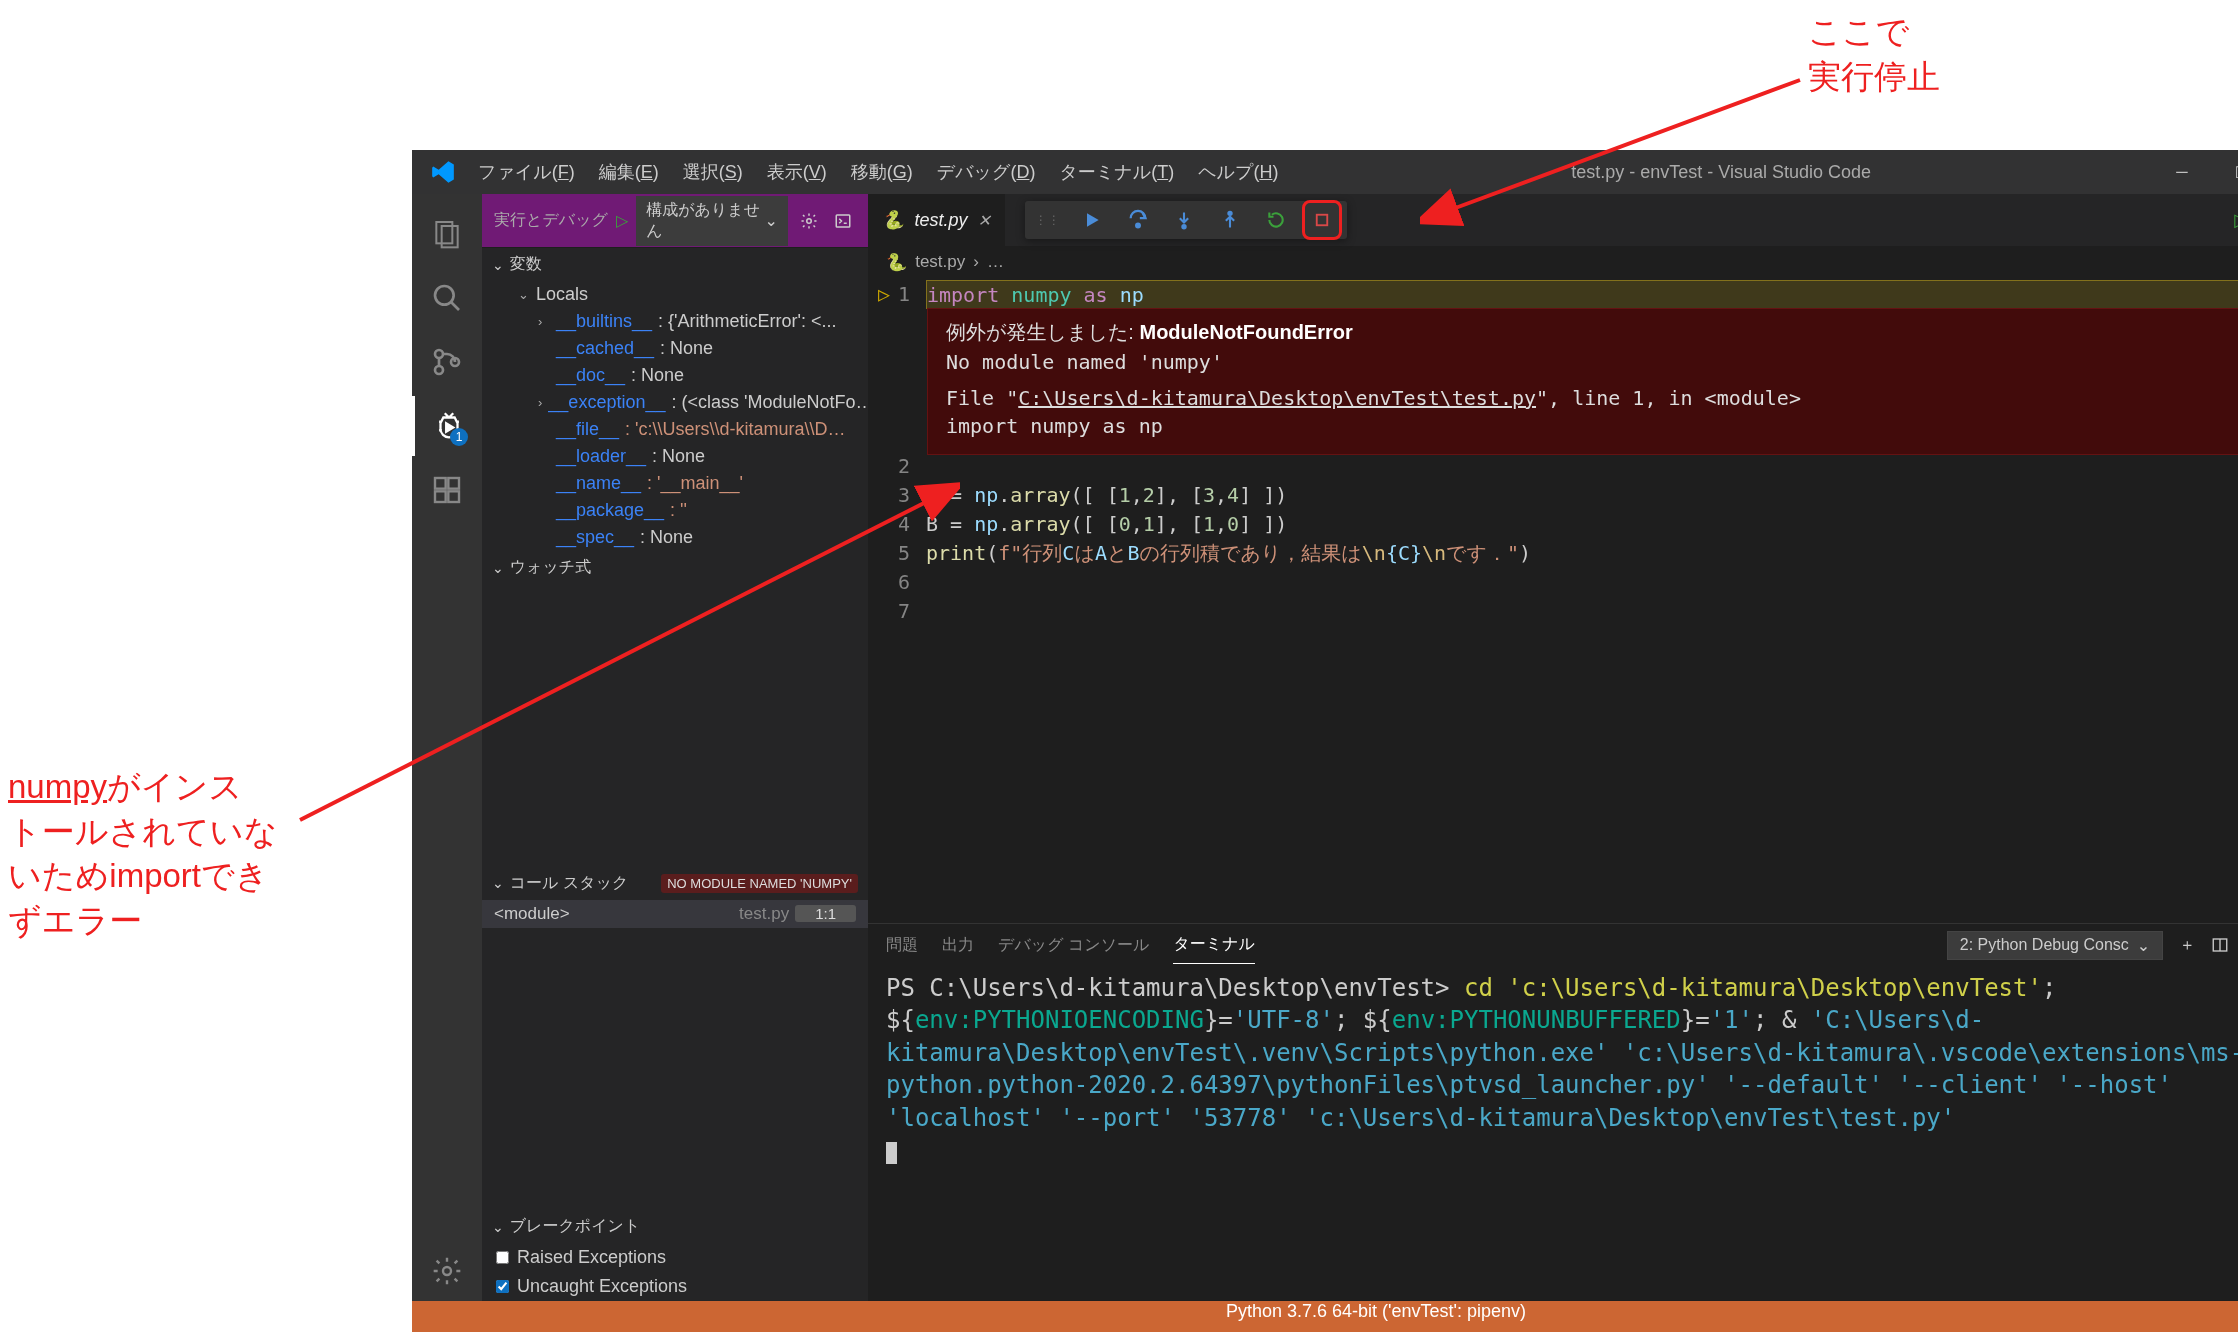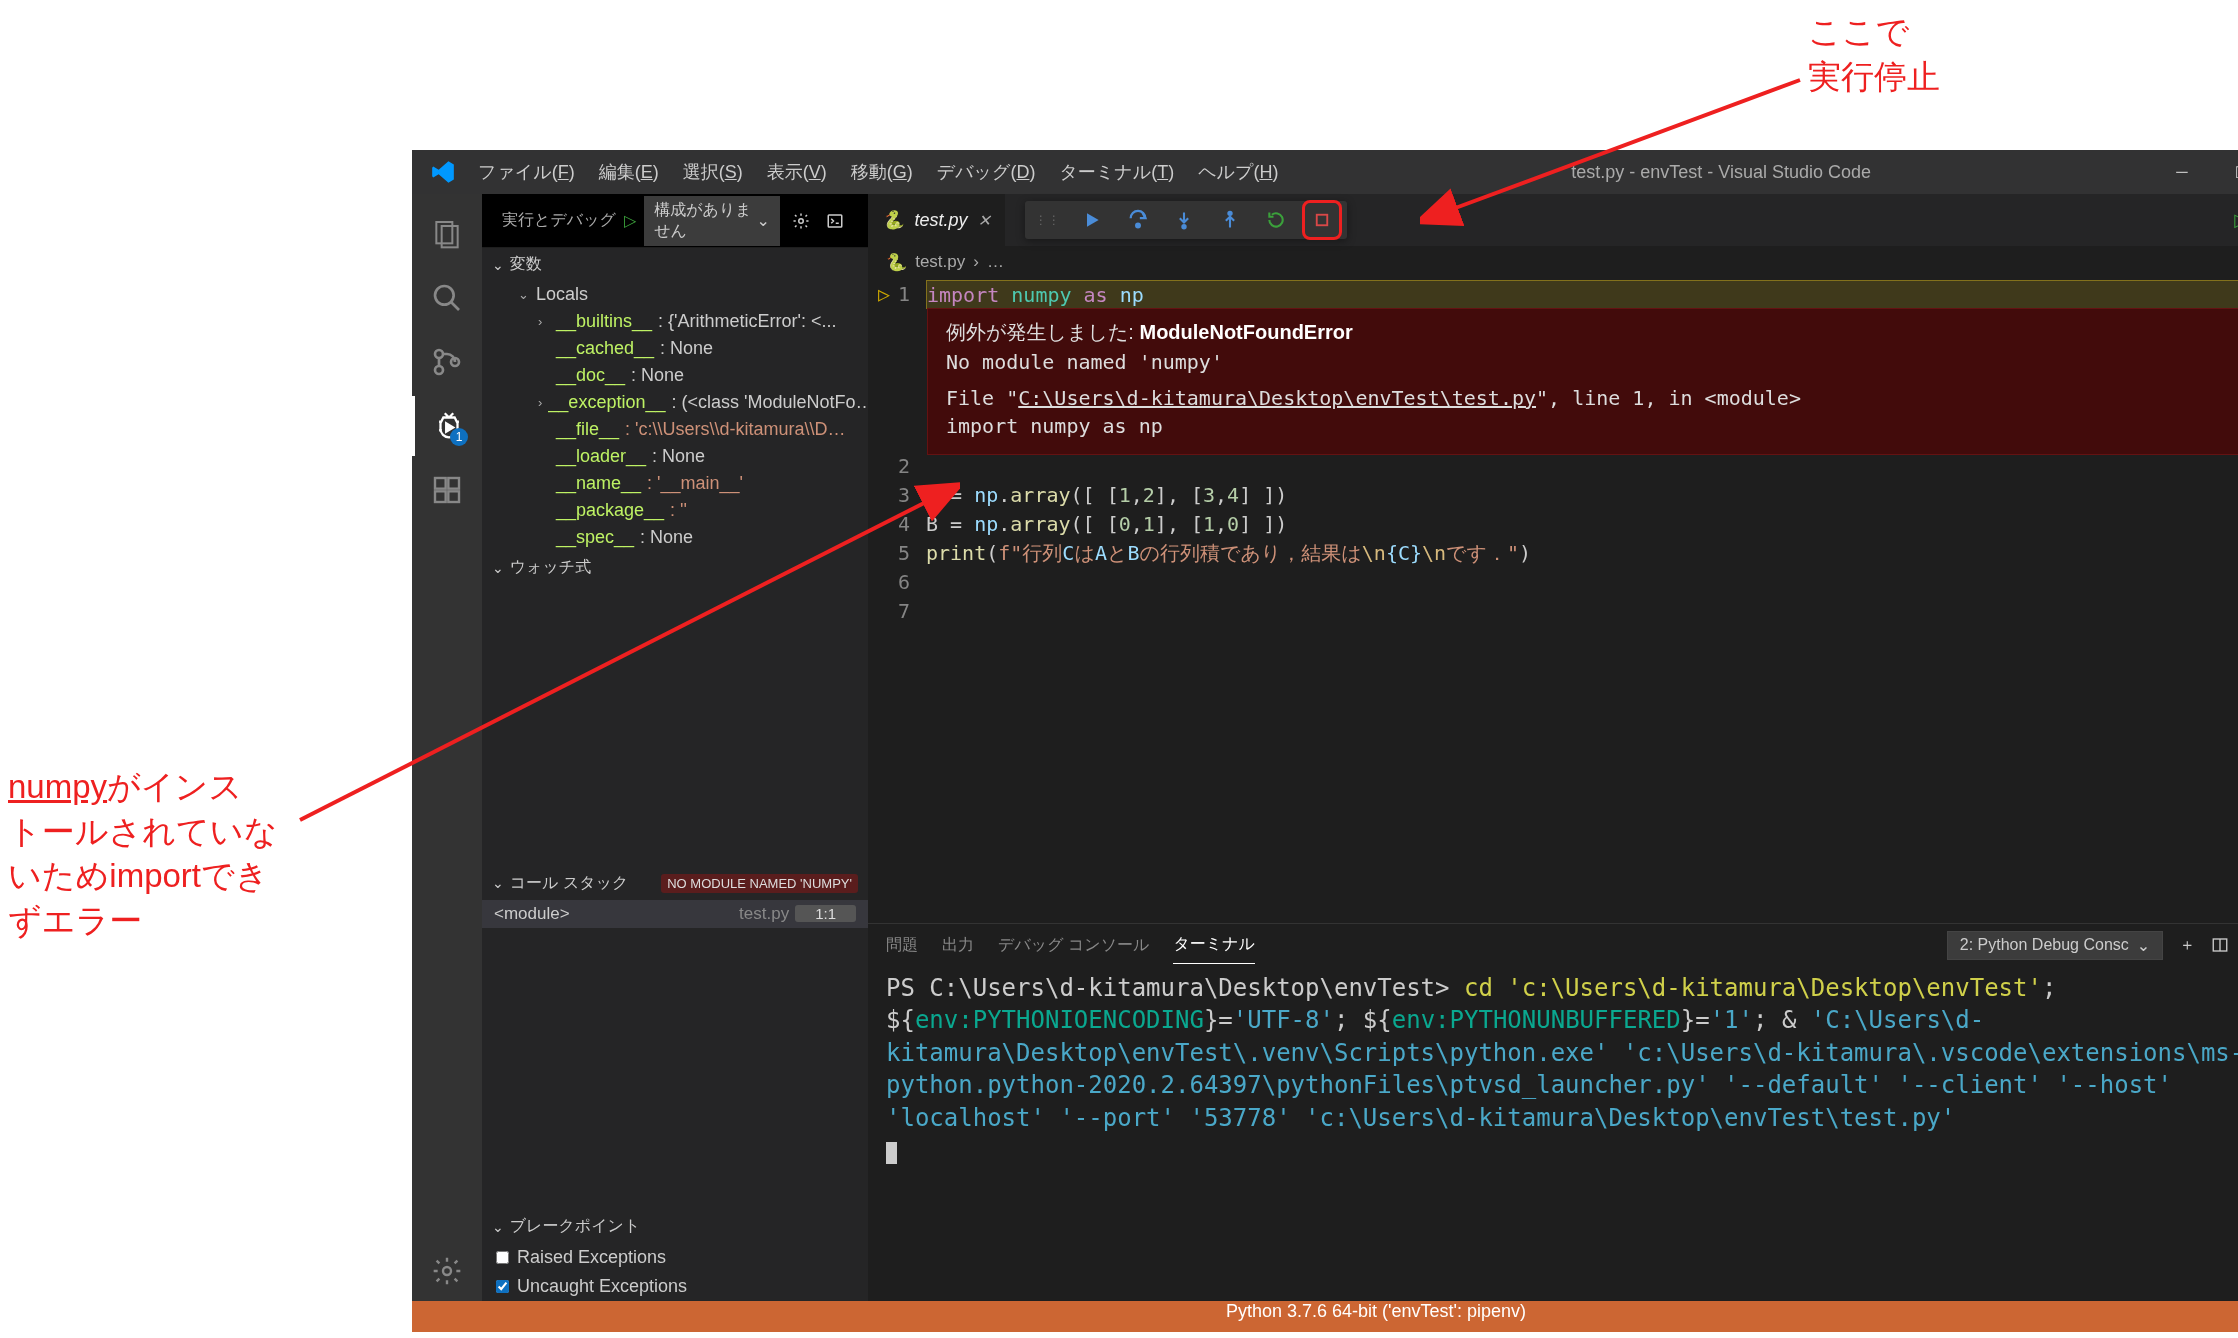--- a/index.html
+++ b/index.html
@@ -33,33 +33,33 @@
 .activitybar { width: 70px; background: #333333; display: flex; flex-direction: column; align-items: center; padding-top: 10px; gap: 4px; flex-shrink: 0; }
 .activity-icon { width: 70px; height: 60px; display: flex; align-items: center; justify-content: center; position: relative; }
 .activity-icon.active { border-left: 3px solid #fff; }
 .activity-icon svg, .activity-icon .icon-glyph { color: #888; }
 .activity-icon.active svg, .activity-icon.active .icon-glyph { color: #fff; }
 .activity-badge { position: absolute; bottom: 10px; right: 14px; background: #0e70c0; color: #fff; border-radius: 10px; font-size: 12px; min-width: 18px; height: 18px; display: flex; align-items: center; justify-content: center; padding: 0 4px; }
 .activitybar .spacer { flex: 1; }
 
 
 .sidebar { width: 386px; background: #252526; display: flex; flex-direction: column; flex-shrink: 0; }
-.sidebar-header { height: 54px; display: flex; align-items: center; padding: 0 20px; gap: 8px; background: #000000; border-bottom: 1px solid #1e1e1e; }
+.sidebar-header { height: 54px; display: flex; align-items: center; padding: 0 12px; gap: 8px; background: #701a75; border-bottom: 1px solid #1e1e1e; }
 .sidebar-header .label { font-size: 16px; color: #aaa; }
 .sidebar-header .play { color: #3ba13b; font-size: 16px; }
 .sidebar-header .config { flex: 1; background: #3c3c3c; padding: 4px 10px; font-size: 16px; color: #ccc; display: flex; align-items: center; justify-content: space-between; }
 .sidebar-header .small-icon { color: #ccc; padding: 4px; }
 
 .section-title { background: #252526; padding: 6px 10px; font-size: 16px; color: #ccc; display: flex; align-items: center; gap: 6px; cursor: pointer; }
 .section-title .chev { font-size: 14px; }
 .section-body { background: #252526; }
 
 .var-item { padding: 3px 10px 3px 36px; font-size: 18px; color: #ccc; display: flex; align-items: center; gap: 6px; white-space: nowrap; overflow: hidden; }
 .var-item.nested { padding-left: 56px; }
-.var-item .name { color: #bef264; }
+.var-item .name { color: #3b82f6; }
 .var-item .val { color: #ce9178; }
 .var-item .none { color: #ccc; }
 .var-item .chev { color: #aaa; font-size: 13px; width: 12px; }
 
 .callstack-item { display: flex; align-items: center; padding: 4px 12px; background: #37373d; font-size: 17px; }
 .callstack-item .mod { flex: 1; color: #ccc; }
 .callstack-item .file { color: #888; }
 .callstack-item .linecol { background: #555; color: #ddd; padding: 0 20px; margin-left: 6px; border-radius: 3px; font-size: 15px; }
 .badge-err { background: #5a1d1d; color: #ddd; font-size: 13px; padding: 2px 6px; border-radius: 3px; }
 

